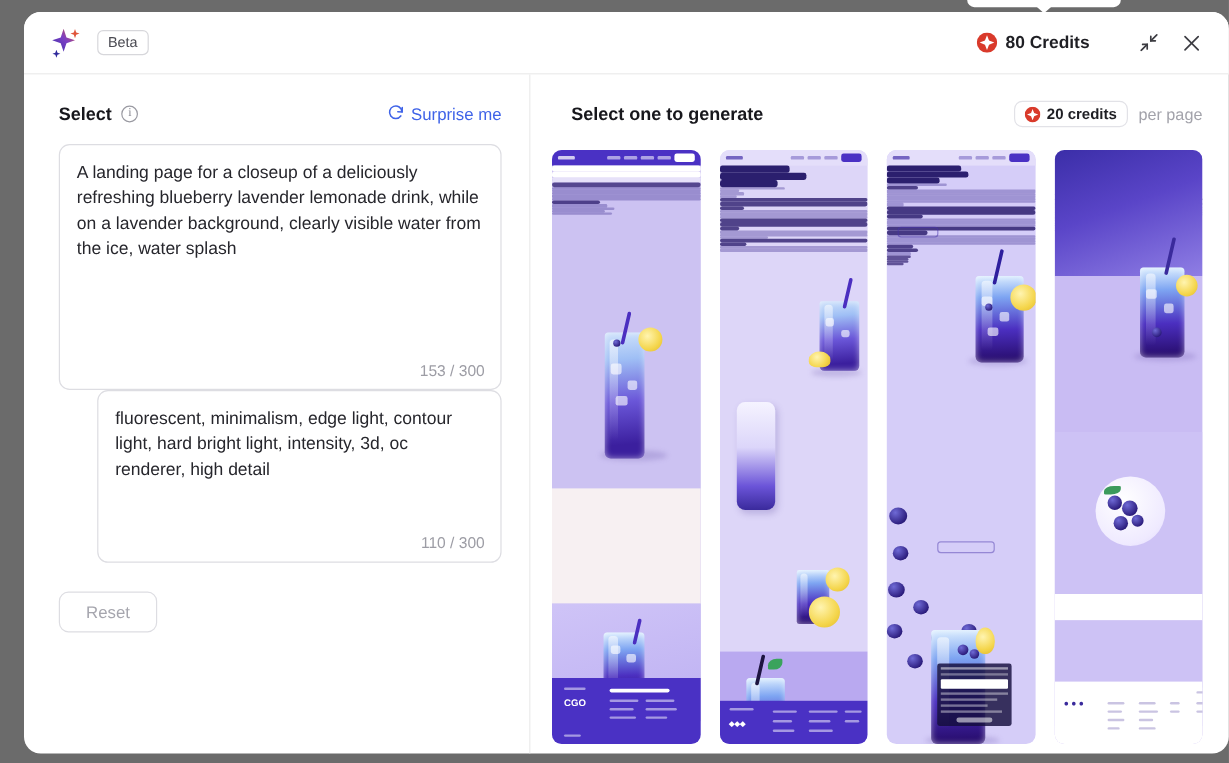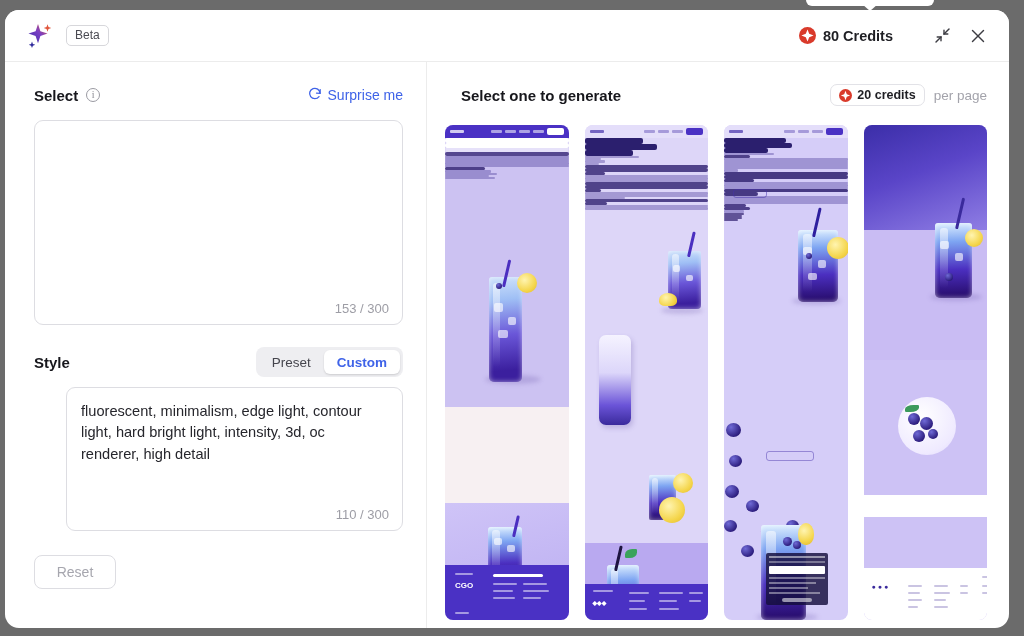--- a/index.html
+++ b/index.html
@@ -23,21 +23,21 @@
     left: 862px; top: 4px;
     width: 0; height: 0;
     border-left: 8px solid transparent;
     border-right: 8px solid transparent;
     border-top: 7px solid #ffffff;
   }
 
   
   .window {
     position: absolute;
-    left: 5px; top: 10px;
+    left: 20px; top: 10px;
     width: 1004px; height: 618px;
     background: #ffffff;
     border-radius: 14px;
     overflow: hidden;
     display: flex;
     flex-direction: column;
   }
 
   
   .titlebar {
@@ -339,31 +339,24 @@
             <svg width="14" height="14" viewBox="0 0 14 14" fill="none" stroke="currentColor" stroke-width="1.3" stroke-linecap="round">
               <path d="M12 6.2 A5.2 5.2 0 1 0 11 9.6"></path>
               <path d="M12.2 2.6 L12.1 6.3 L8.5 6.1"></path>
             </svg>
           </span>
           <span>Surprise me</span>
         </span>
       </div>
 
       <div class="textbox textbox-prompt">
+        <div class="textbox-text">A landing page for a closeup of a deliciously refreshing blueberry lavender lemonade drink, while on a lavender background, clearly visible water from the ice, water splash</div>
         <span class="char-count">153 / 300</span>
       </div>
 
-      <div class="row-head style-head">
-        <span class="field-label">Style</span>
-        <span class="head-spacer"></span>
-        <div class="segmented">
-          <span class="seg">Preset</span>
-          <span class="seg active">Custom</span>
-        </div>
-      </div>
 
       <div class="textbox textbox-style">
         <div class="textbox-text">fluorescent, minimalism, edge light, contour light, hard bright light, intensity, 3d, oc renderer, high detail</div>
         <span class="char-count">110 / 300</span>
       </div>
 
       <div class="actions">
         <button class="btn-reset">Reset</button>
       </div>
 

